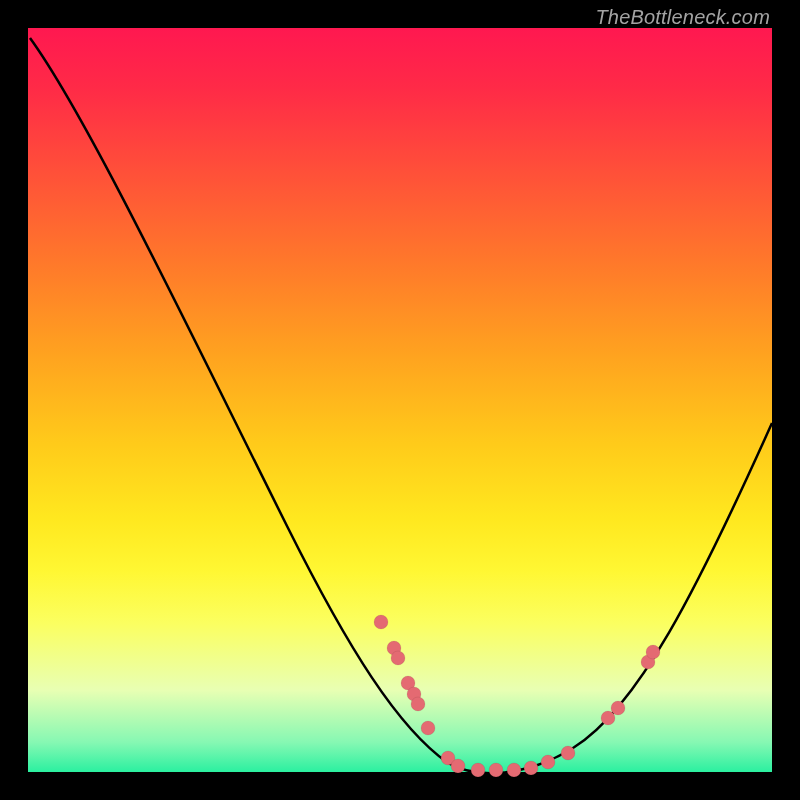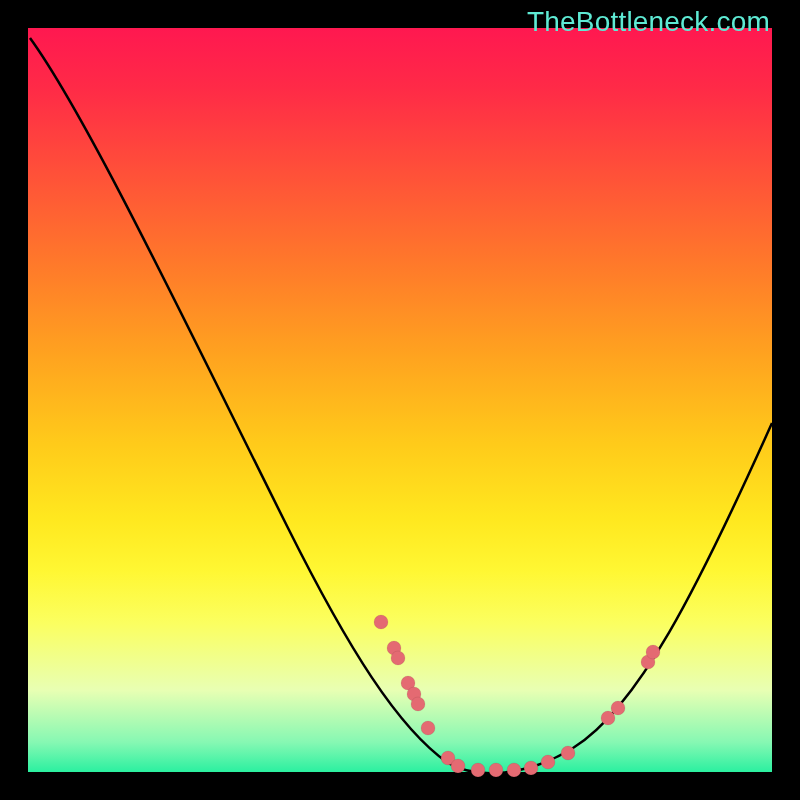--- a/index.html
+++ b/index.html
@@ -13,21 +13,21 @@
       #ff7a2a 32%,
       #ffa31f 44%,
       #ffcb1a 56%,
       #ffe81f 66%,
       #fff733 73%,
       #fbff60 80%,
       #e8ffb3 89%,
       #86f8b3 96%,
       #2bf0a0 100%);
   }
-  .watermark { position: absolute; right: 30px; top: 6px; color: #5eead4; font-size: 28px; font-weight: 500; letter-spacing: .2px; }
+  .watermark { position: absolute; right: 30px; top: 6px; color: #a3a3a3; font-size: 20px; font-weight: 500; letter-spacing: .2px; font-style: italic; }
   svg.curve { position: absolute; left: 28px; top: 28px; width: 744px; height: 744px; overflow: visible; }
   .curve-path { fill: none; stroke: #000; stroke-width: 2.5; }
   .dot { fill: #e46a72; stroke: rgba(0,0,0,.15); stroke-width: .5; }
 </style>
 </head>
 <body>
 
 <div class="frame">
   <div class="gradient-bg"></div>
 </div>

